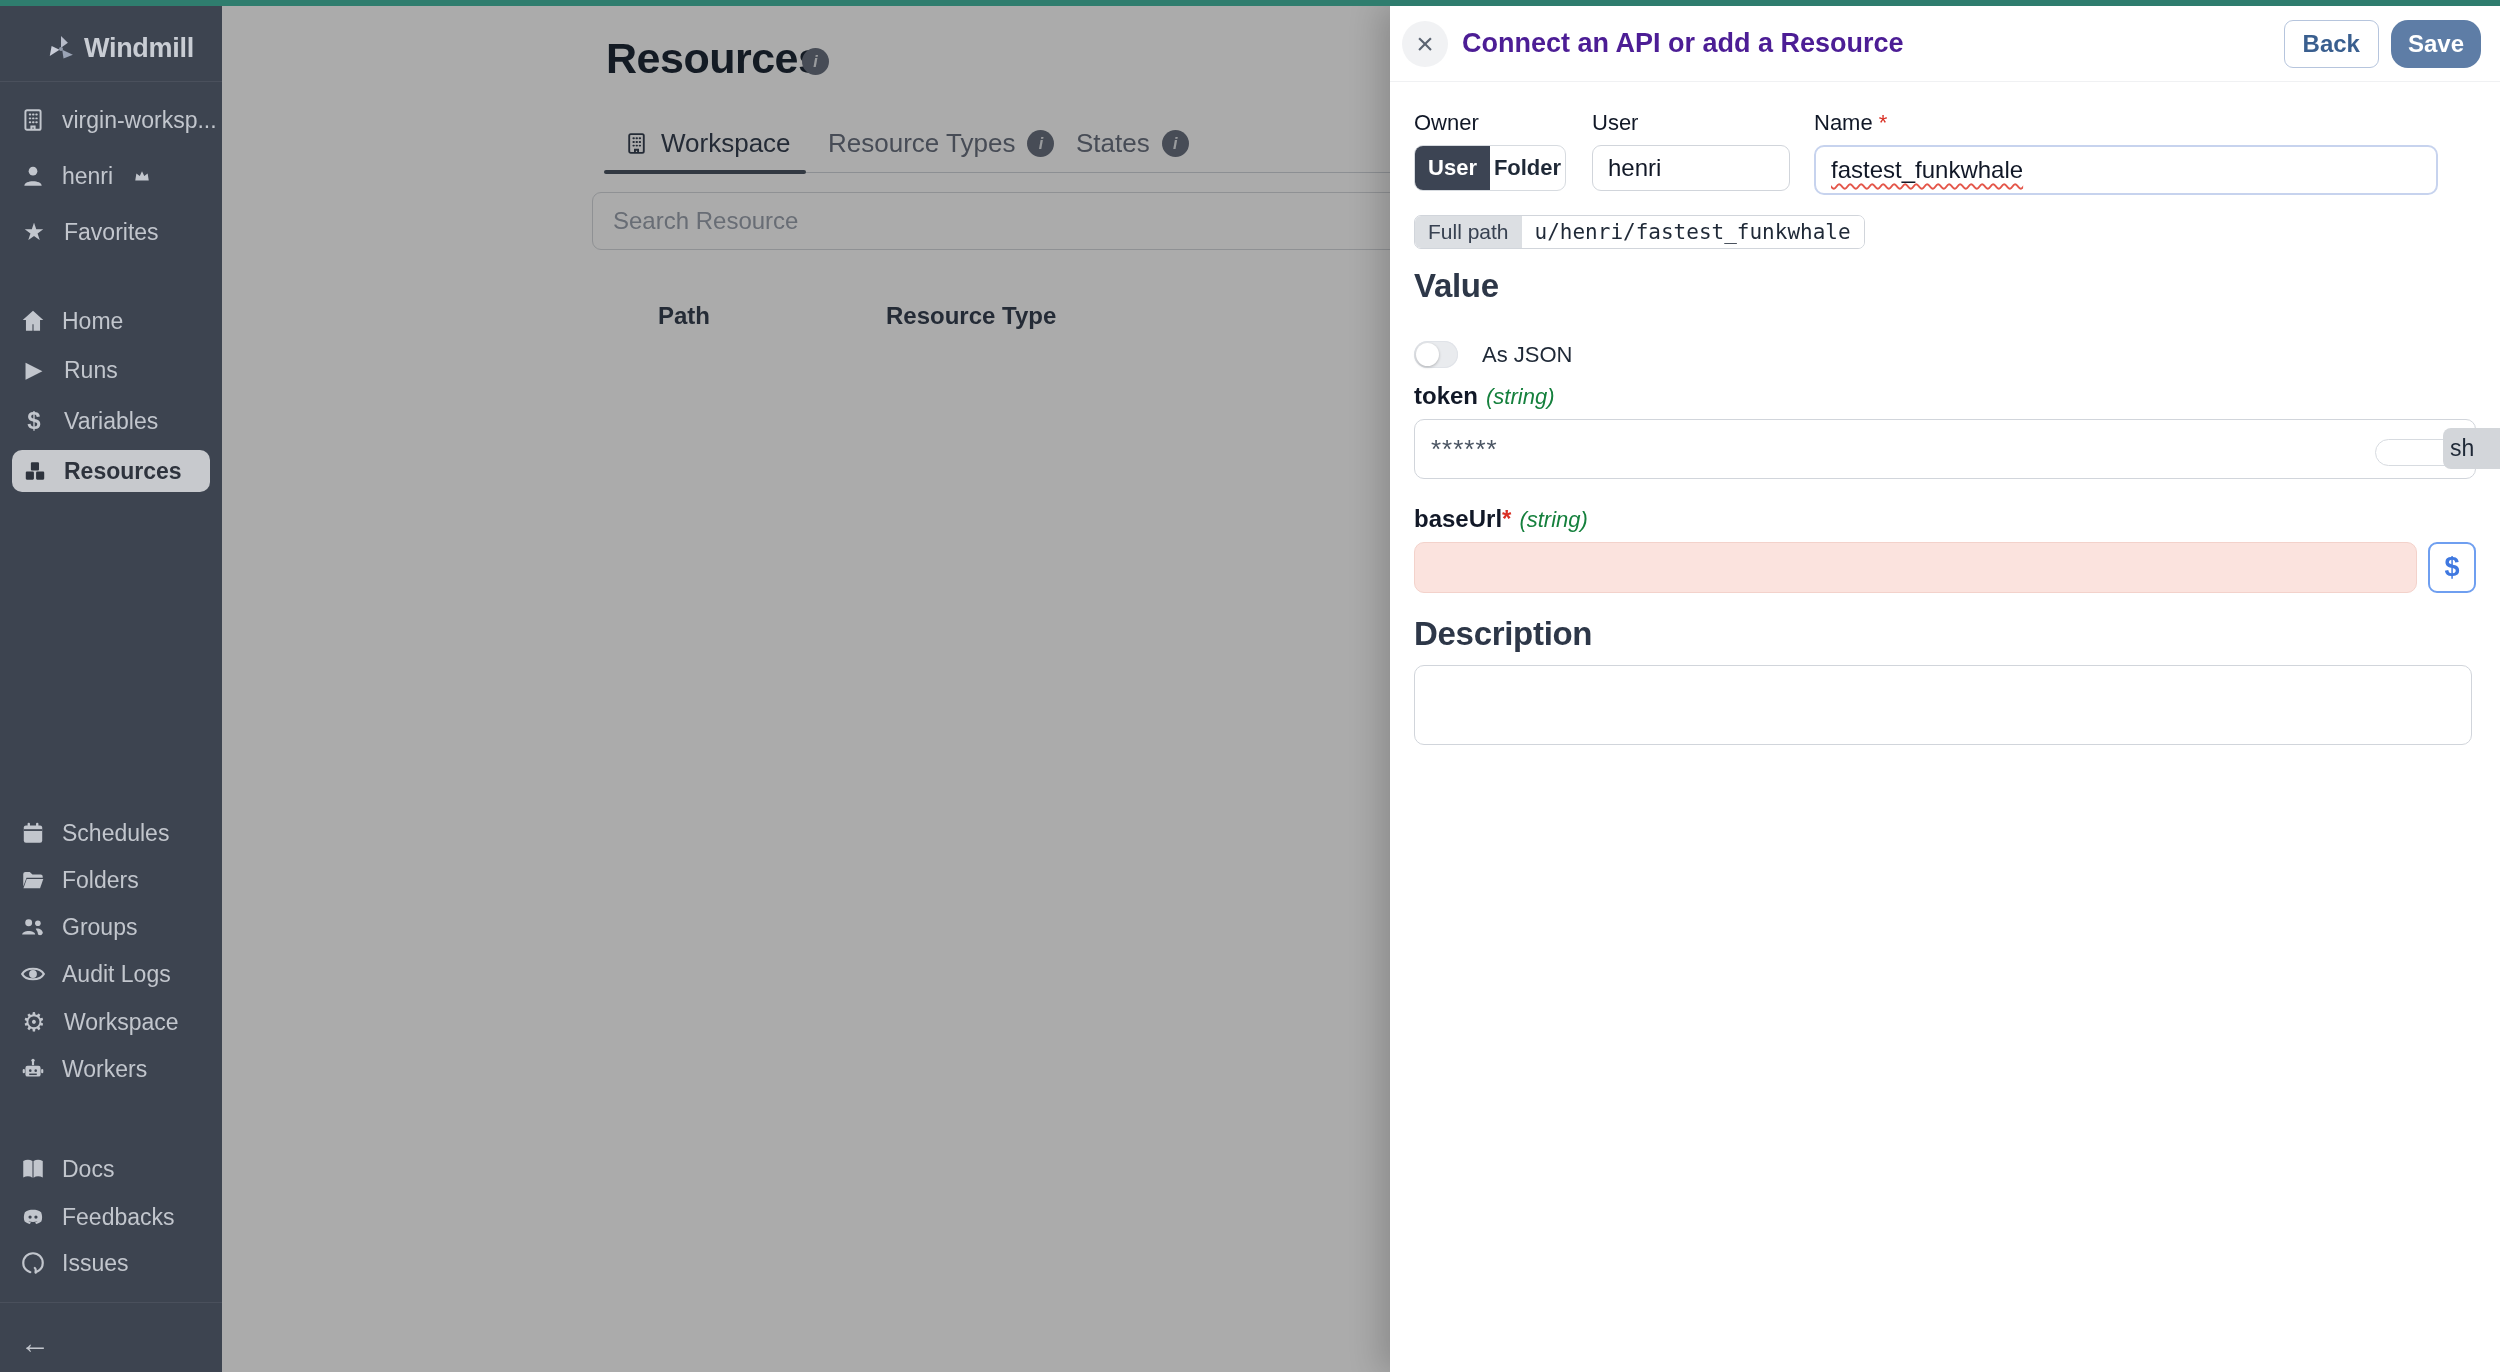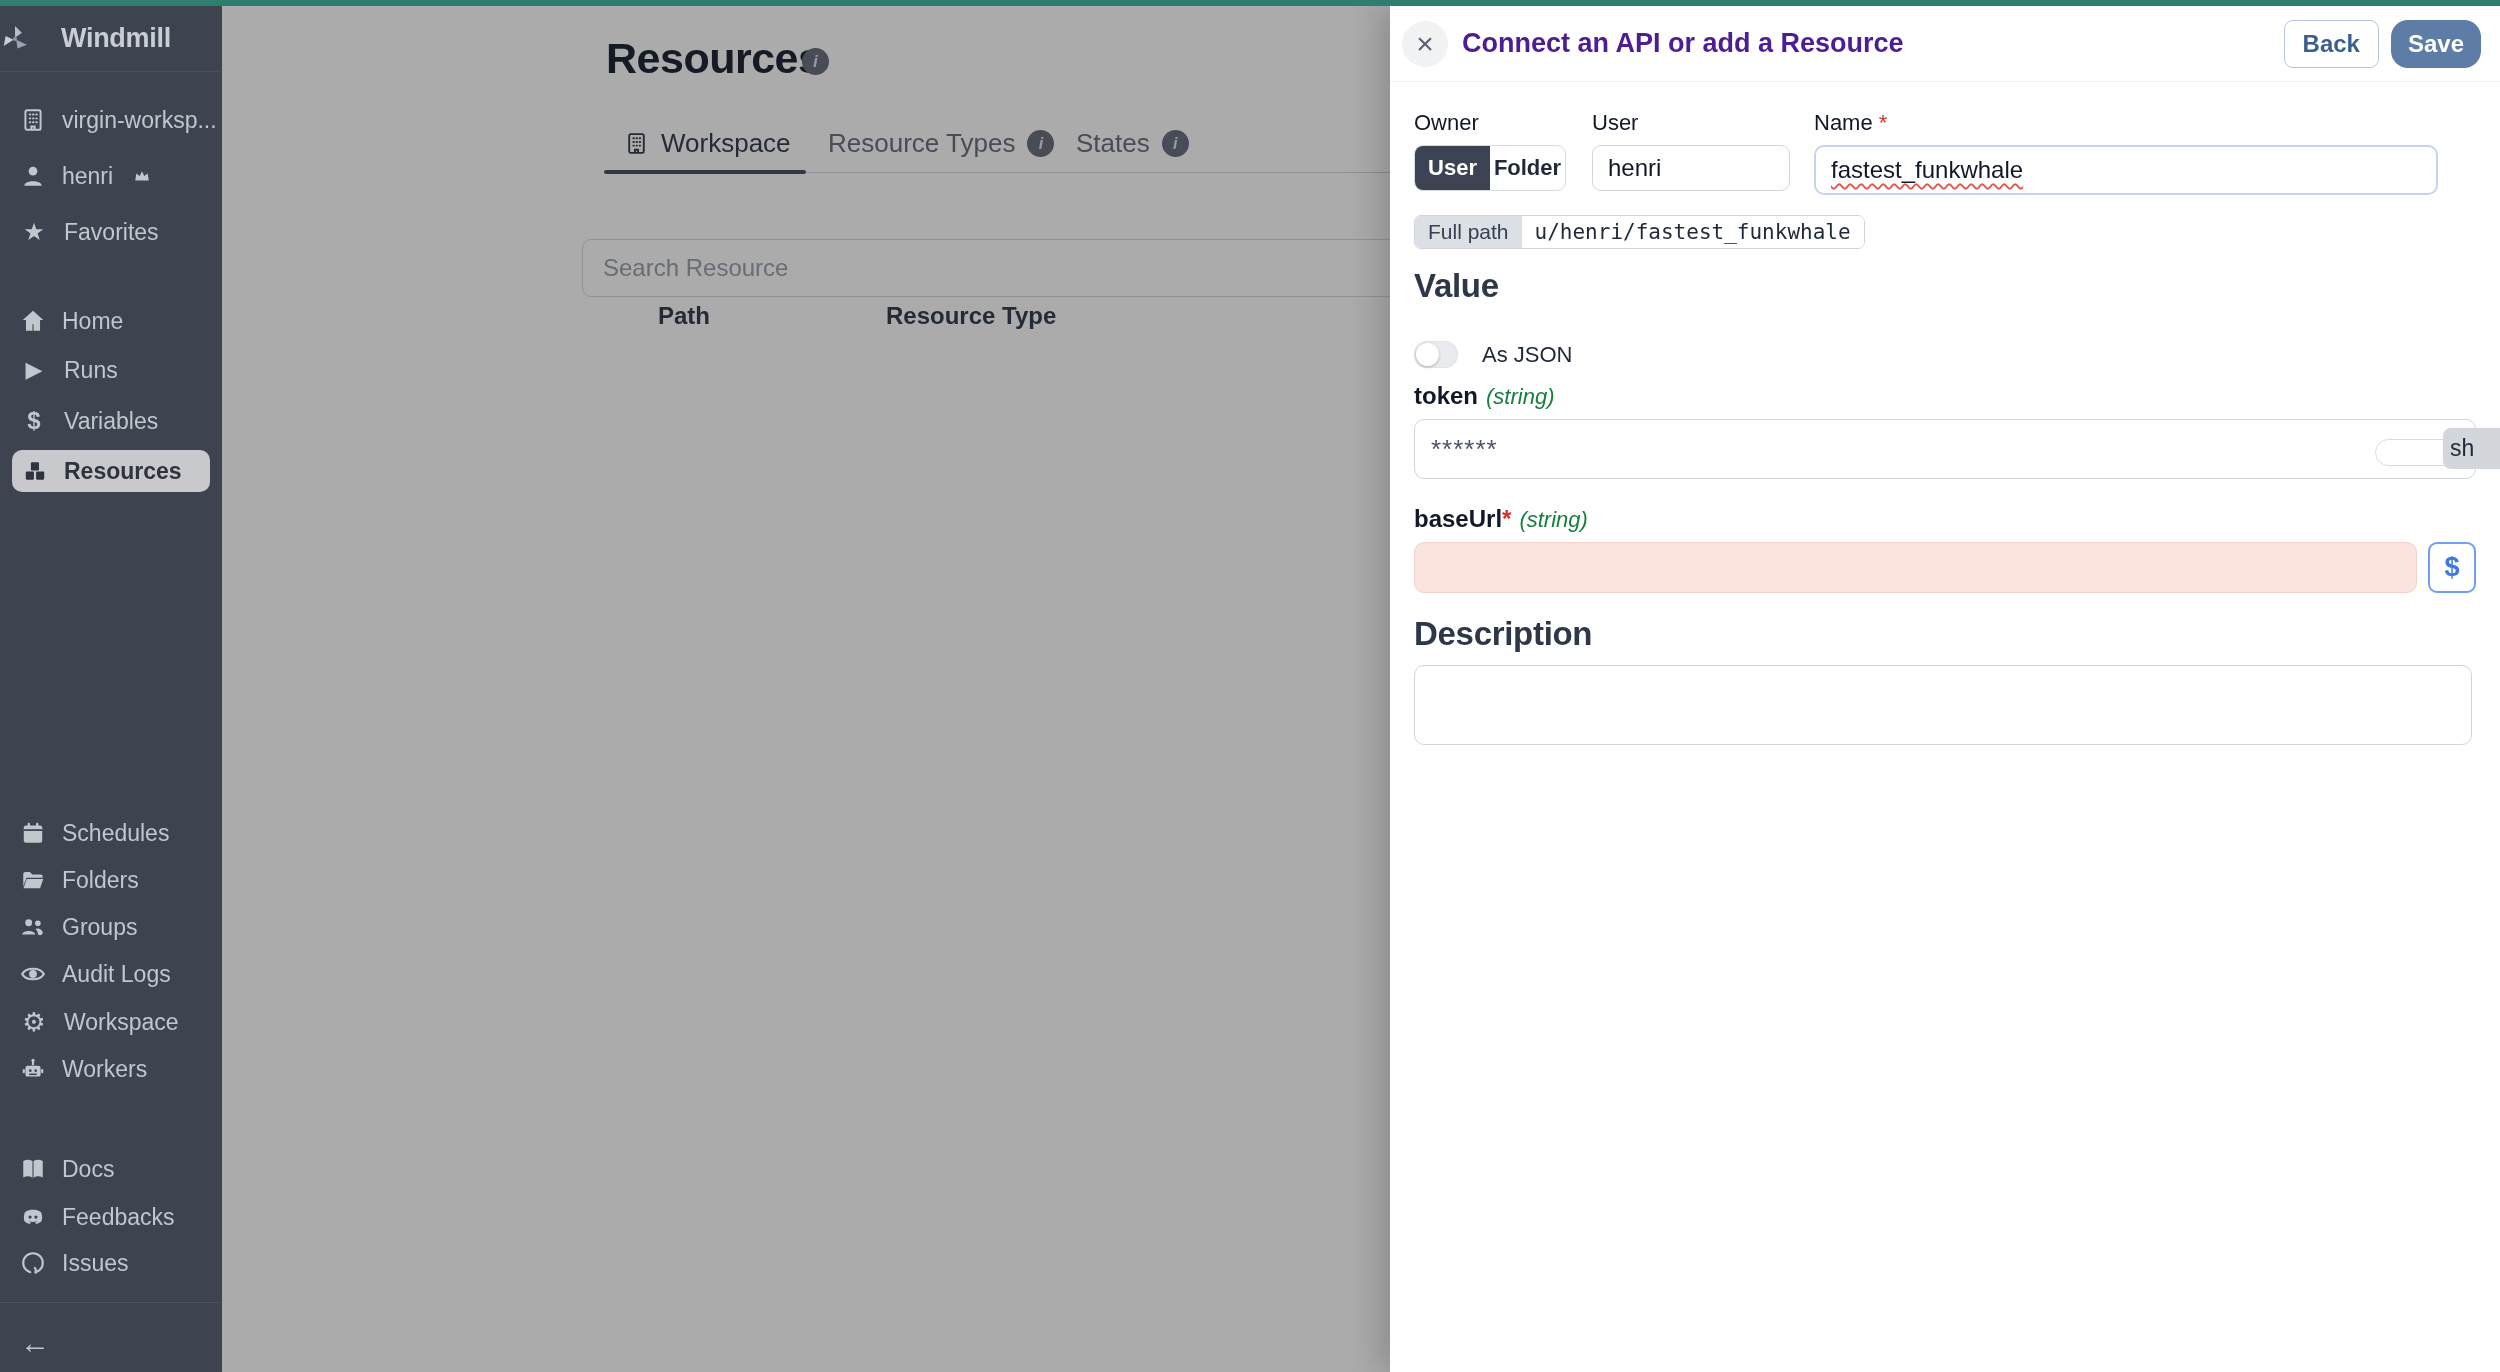--- a/index.html
+++ b/index.html
@@ -5,39 +5,39 @@
   * { margin:0; padding:0; box-sizing:border-box; }
   html,body { width:2500px; height:1372px; }
   body { font-family:"Liberation Sans", sans-serif; background:#fff; overflow:hidden; }
   #app { position:relative; width:2500px; height:1372px; overflow:hidden; background:#fff; }
 
   
   #topbar { position:absolute; left:0; top:0; width:2500px; height:6px; background:#2f7d6e; z-index:40; }
 
   
   #sidebar { position:absolute; left:0; top:6px; width:222px; height:1366px; background:#3d4450; z-index:6; }
-  .brand-row { position:absolute; left:0; top:0; width:222px; height:66px; border-bottom:1px solid #4a505c; display:flex; align-items:center; gap:31px; }
+  .brand-row { position:absolute; left:0; top:10px; width:222px; height:66px; border-bottom:1px solid #4a505c; display:flex; align-items:center; padding-left:46px; gap:8px; }
   .brand-name { color:#c9cdd4; font-size:27px; font-weight:bold; letter-spacing:-0.3px; }
   .side-item { position:absolute; left:20px; height:38px; display:flex; align-items:center; gap:16px; color:#c2c6cd; font-size:23px; cursor:pointer; white-space:nowrap; }
   .side-item svg, .side-item .glyph { flex:0 0 auto; }
   .glyph { font-size:24px; width:28px; text-align:center; color:#c2c6cd; }
   .side-item.selected { left:12px; width:198px; background:#c7c9cd; border-radius:10px; color:#2e333d; padding-left:10px; height:42px; font-weight:bold; }
   .side-divider { position:absolute; left:0; width:222px; height:1px; background:#4a505c; }
   .crown { margin-left:4px; }
 
   
   #main { position:absolute; left:222px; top:6px; width:2278px; height:1366px; background:#fff; }
   .page-title { position:absolute; left:384px; top:28px; font-size:43px; font-weight:800; color:#1f2937; letter-spacing:-0.5px; }
   .info-badge { display:inline-flex; align-items:center; justify-content:center; width:27px; height:27px; border-radius:50%; background:#6b7280; color:#e5e7eb; font-size:16px; font-weight:bold; font-style:italic; }
   .title-info { position:absolute; left:580px; top:42px; }
   .tabbar-line { position:absolute; left:382px; top:166px; width:1896px; height:1px; background:#d1d5db; }
   .tab { position:absolute; top:122px; display:flex; align-items:center; gap:12px; font-size:26px; color:#6b7280; cursor:pointer; }
   .tab.active { color:#374151; font-weight:500; }
   .tab-underline { position:absolute; left:382px; top:164px; width:202px; height:4px; background:#4b5563; border-radius:2px; }
-  .search-box { position:absolute; left:360px; top:186px; width:1300px; height:58px; border:1px solid #d6d9dd; border-radius:9px; background:#fff; display:flex; align-items:center;margin-top:47px; }
+  .search-box { position:absolute; left:370px; top:186px; width:1300px; height:58px; border:1px solid #d6d9dd; border-radius:9px; background:#fff; display:flex; align-items:center; }
   .search-box input { border:none; outline:none; width:100%; font-size:24px; padding:0 20px; color:#374151; background:transparent; font-family:"Liberation Sans", sans-serif; }
   .search-box input::placeholder { color:#9ca3af; }
   .col-header { position:absolute; top:296px; font-size:24px; font-weight:bold; color:#374151; }
 
   
   #dim { position:absolute; left:222px; top:6px; width:1168px; height:1366px; background:rgba(0,0,0,0.33); z-index:8; }
 
   
   #drawer { position:absolute; left:1390px; top:6px; width:1110px; height:1366px; background:#fff; z-index:20; box-shadow:-10px 0 30px rgba(0,0,0,0.18); overflow:hidden; }
   .drawer-header { position:relative; height:76px; border-bottom:1px solid #f0f1f3; display:flex; align-items:center; padding:0 19px 0 12px; }

